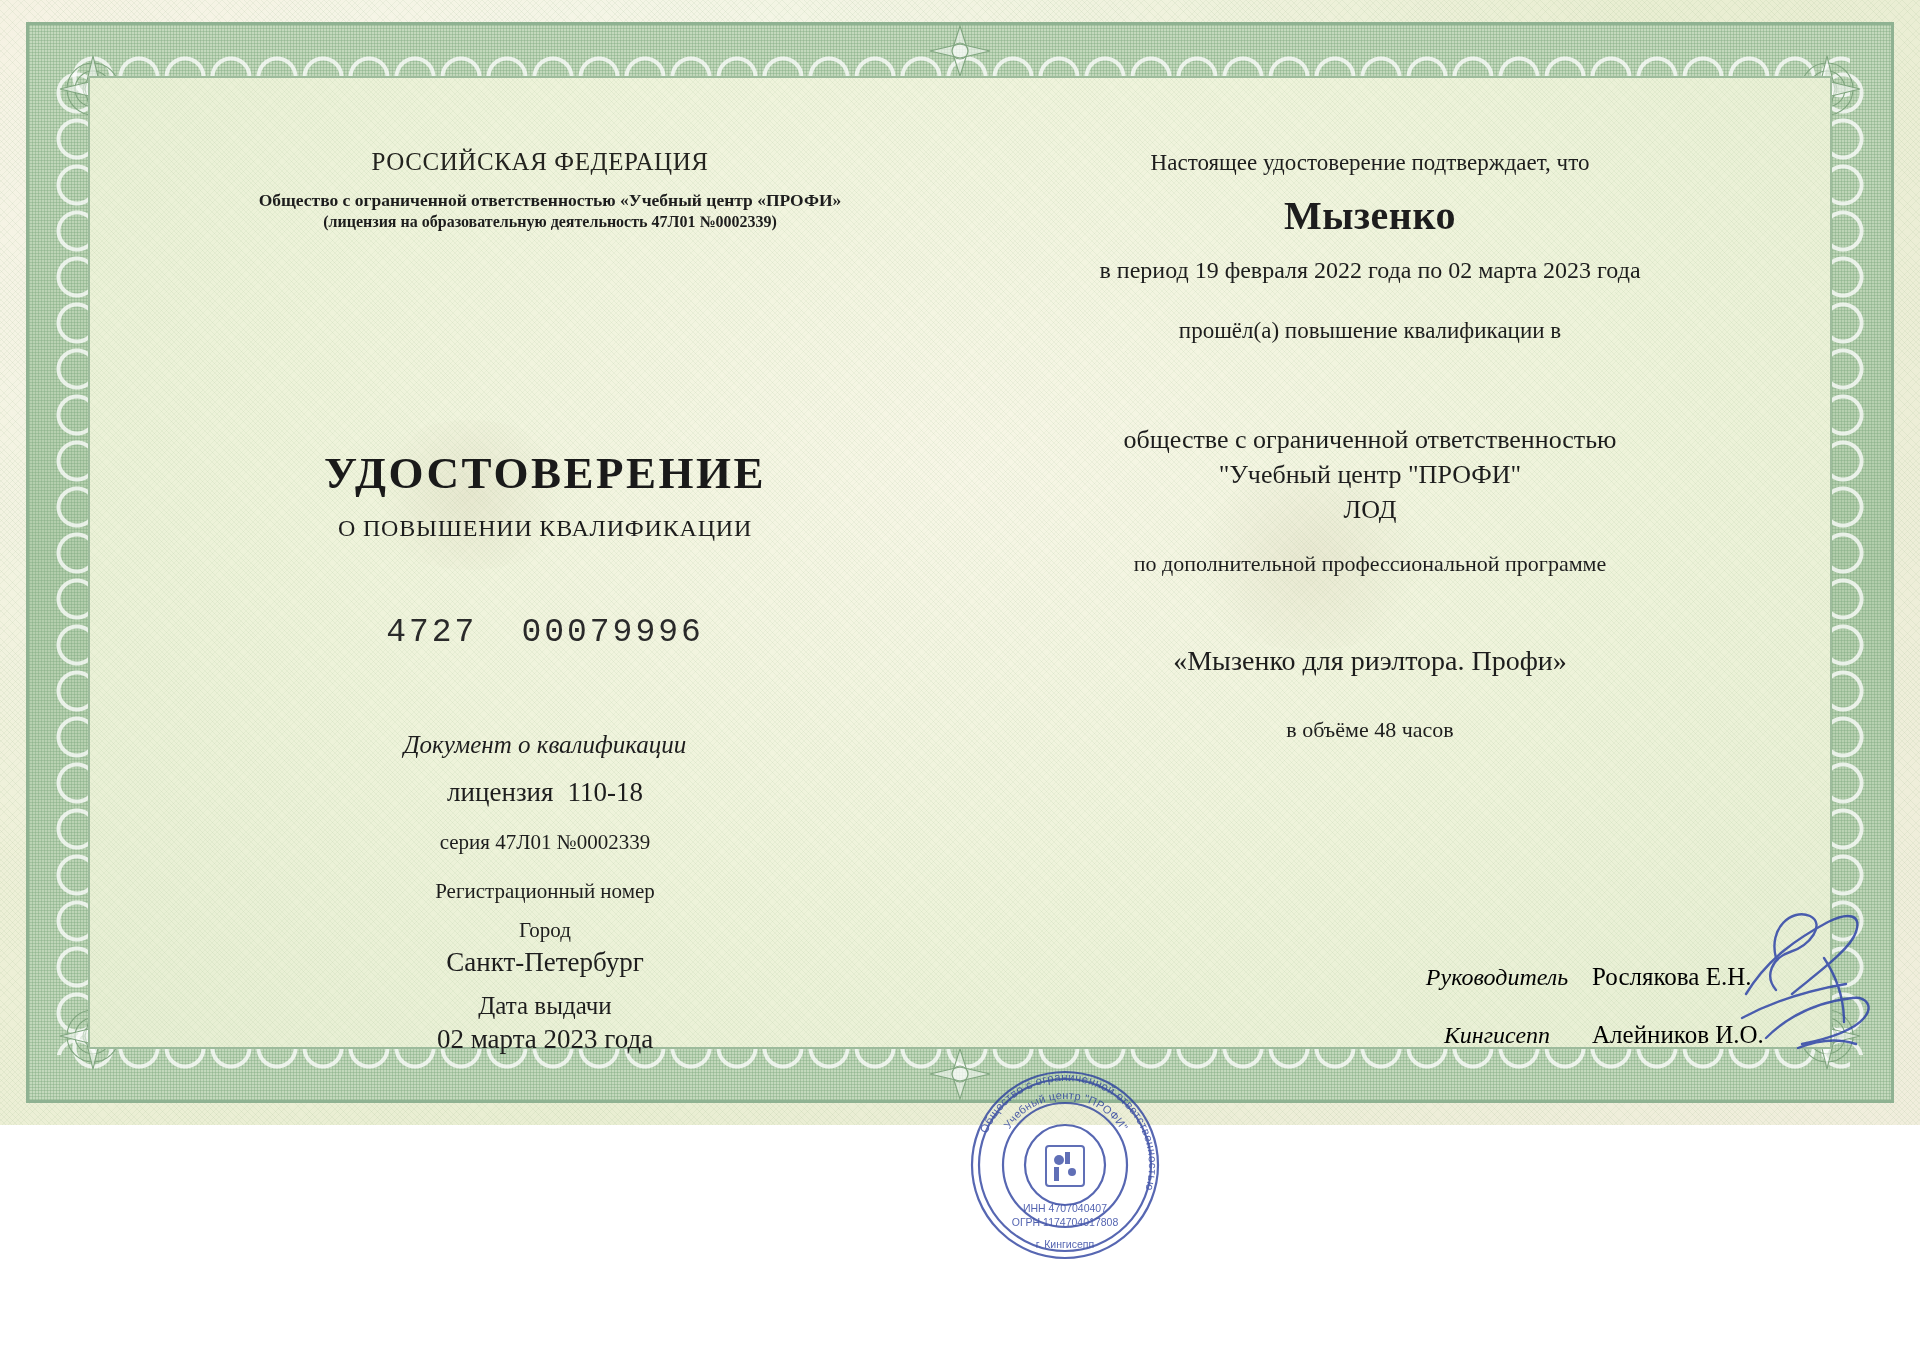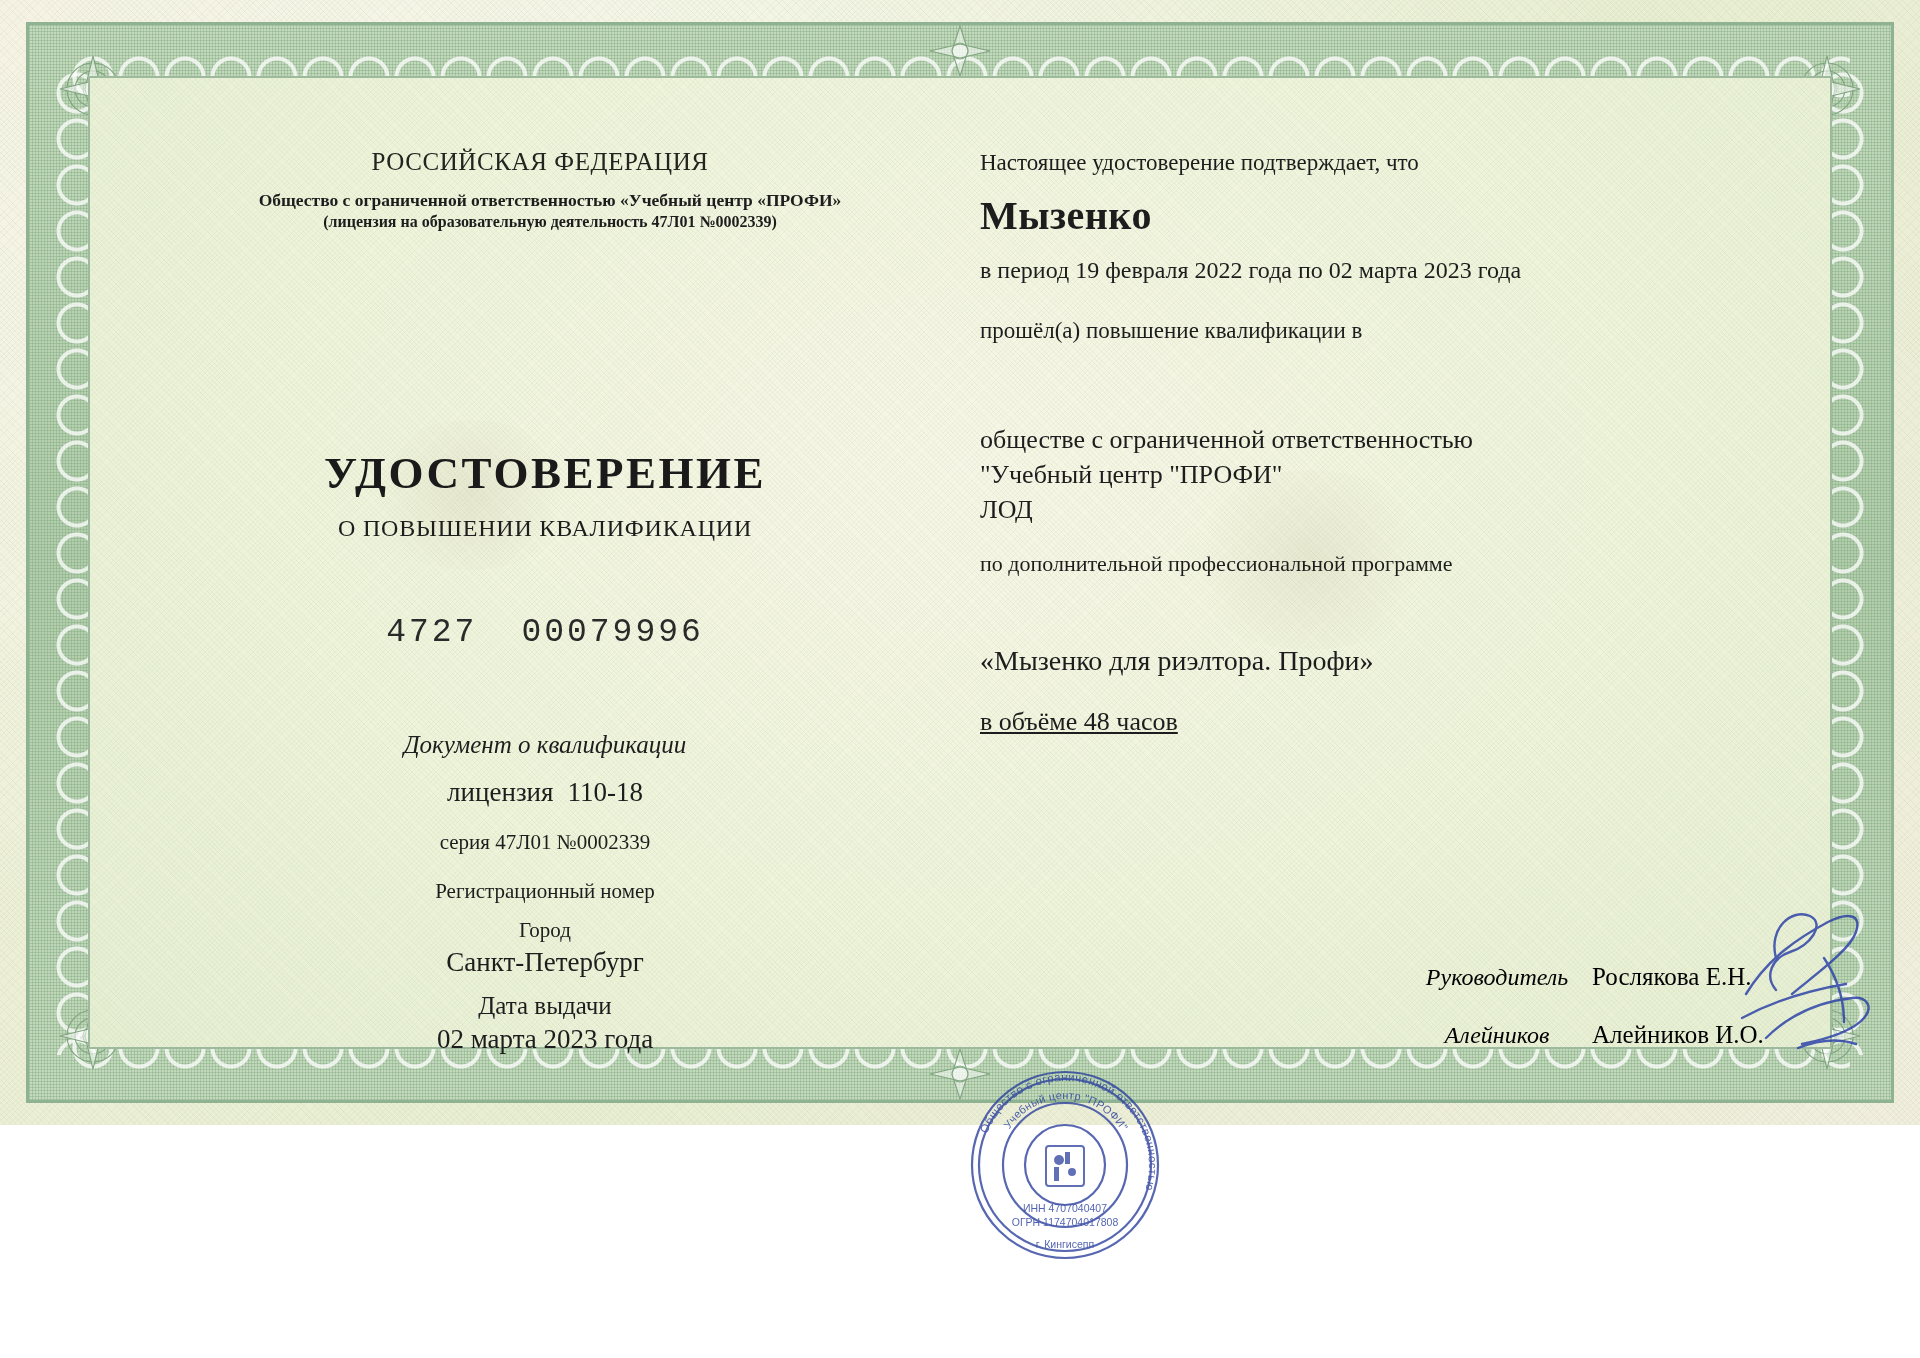--- a/index.html
+++ b/index.html
@@ -118,20 +118,21 @@
     width: 50%;
     position: relative;
     padding: 40px 30px 0 110px;
     box-sizing: border-box;
   }
   .col-right {
     width: 50%;
     position: relative;
     padding: 40px 60px 0 20px;
     box-sizing: border-box;
+    text-align: center;
   }
 
   
   .rf-title {
     text-align: center;
     font-size: 25px;
     letter-spacing: 0.6px;
     color: #23231f;
     margin: 18px 0 0 0;
     padding-right: 60px;
@@ -267,23 +268,22 @@
   }
   .program-caption {
     font-size: 22px;
     margin-top: 24px;
   }
   .program-name {
     font-size: 28px;
     margin-top: 68px;
   }
   .volume-line {
-    font-size: 26px;
-    margin-top: 30px;
-    text-decoration: underline;
+    font-size: 22px;
+    margin-top: 40px;
   }
 
   
   .signatures {
     position: absolute;
     right: 58px;
     bottom: 46px;
     width: 460px;
     text-align: left;
   }
@@ -459,21 +459,21 @@
       <div class="volume-line">в объёме 48 часов</div>
     </div>
   </div>
 
   <div class="signatures">
     <div class="sig-row">
       <div class="sig-role">Руководитель</div>
       <div class="sig-person">Рослякова Е.Н.</div>
     </div>
     <div class="sig-row">
-      <div class="sig-role">Алейников</div>
+      <div class="sig-role">Кингисепп</div>
       <div class="sig-person">Алейников И.О.</div>
     </div>
   </div>
 
   <div class="scribble">
     <svg viewBox="0 0 190 175" width="190" height="175">
       <g fill="none" stroke="#2f44a8" stroke-width="2.4" stroke-linecap="round" stroke-linejoin="round" opacity="0.85">
         <path d="M70 60 C 62 30, 86 10, 104 18 C 120 26, 104 48, 84 54 C 66 60, 58 78, 70 92"></path>
         <path d="M40 96 C 62 60, 92 40, 122 24 C 142 14, 156 16, 150 34 C 144 52, 110 76, 86 96"></path>
         <path d="M36 120 C 66 104, 104 92, 140 86"></path>

